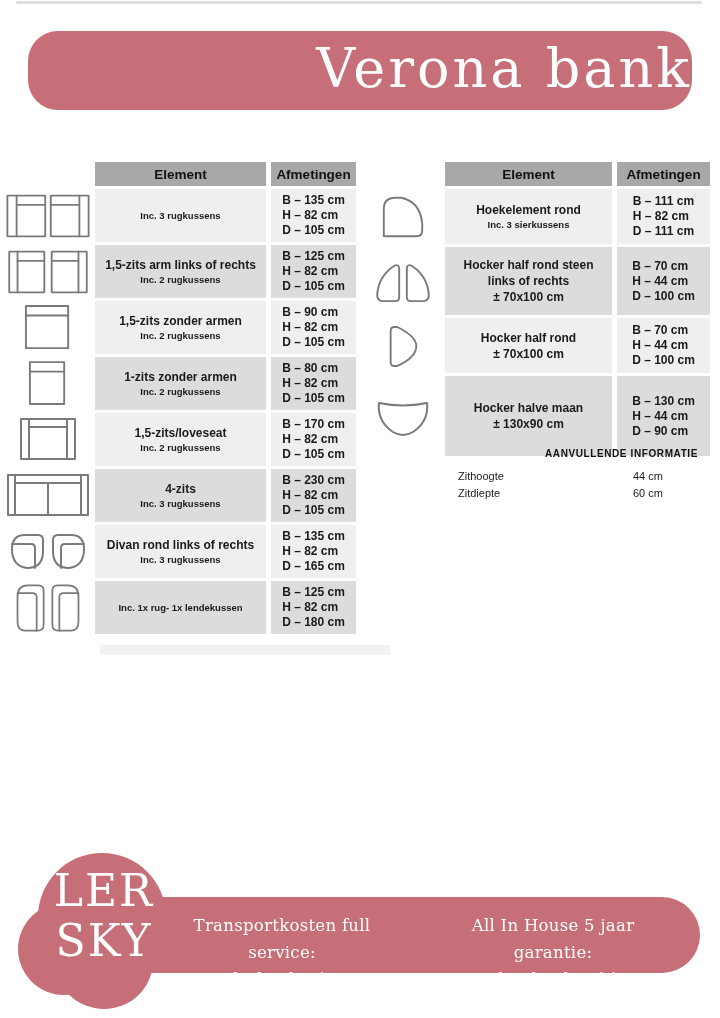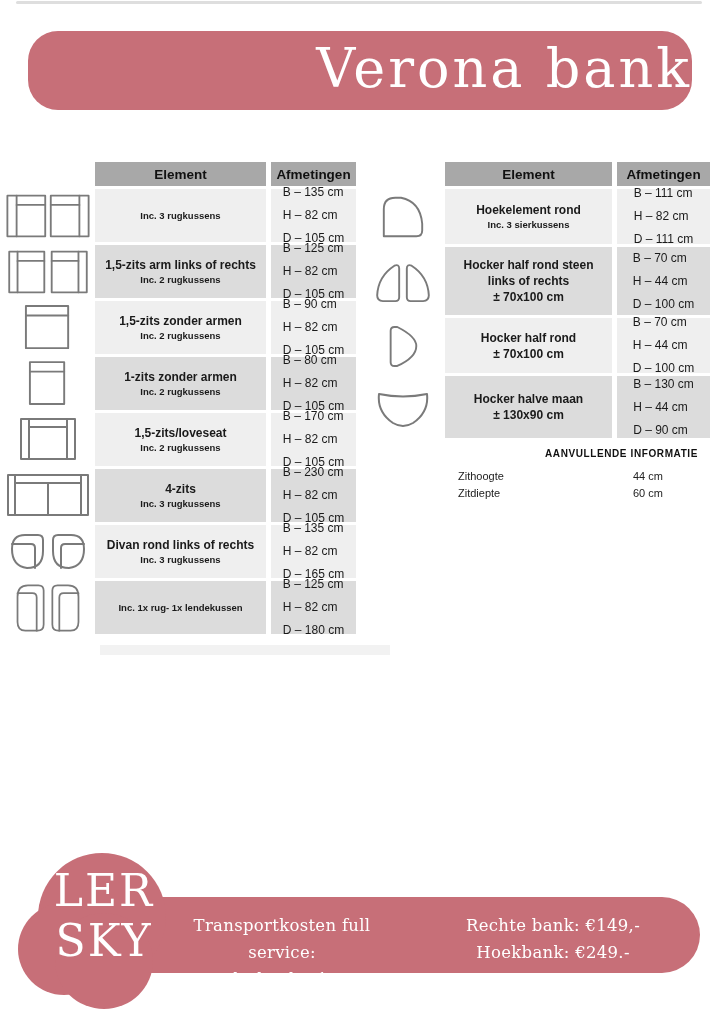--- a/index.html
+++ b/index.html
@@ -31,22 +31,22 @@
   .tbl-right .icon-cell{width:85px;}
   .tbl-right .el-cell{width:167px;}
   .tbl-right .gap{width:5px;flex:none;background:#fff;}
   .tbl-right .dim-cell{width:93px;}
   .hcell{background:var(--header-gray,#a8a8a8);font-weight:bold;font-size:13.5px;color:#111;}
   .trow:nth-child(odd) .shade{background:var(--row-dark,#dcdcdc);}
   .trow:nth-child(even) .shade{background:var(--row-light,#efefef);}
   .el-cell{flex-direction:column;text-align:center;padding:2px 4px;box-sizing:border-box;}
   .row-title{font-weight:bold;font-size:12px;line-height:16px;white-space:pre-line;}
   .row-note{font-weight:bold;font-size:9.5px;line-height:12px;margin-top:1px;}
-  .dims{font-weight:normal;font-size:12px;line-height:23px;white-space:pre-line;text-align:left;}
-  .h54{height:53px;} .h58{height:55px;} .h68{height:68px;} .h62{height:62px;}
+  .dims{font-weight:bold;font-size:12px;line-height:15px;white-space:pre-line;text-align:left;}
+  .h54{height:53px;} .h58{height:55px;} .h68{height:68px;} .h62{height:80px;}
   .tbl-foot-strip{position:absolute;left:100px;top:645px;width:290px;height:10px;background:#f2f2f2;}
 
   .icon{stroke:var(--icon-stroke,#7a7a7a);fill:none;stroke-width:2;stroke-linejoin:round;stroke-linecap:round;}
 
   
   .extra{position:absolute;left:458px;top:448px;width:240px;}
   .extra-heading{font-weight:bold;font-size:10px;letter-spacing:0.6px;color:#111;margin-bottom:9px;text-align:right;}
   .extra-row{display:flex;font-size:11px;line-height:16.5px;color:#222;}
   .extra-label{width:175px;flex:none;}
   .extra-value{flex:1;}
@@ -372,17 +372,18 @@
     <div>SKY</div>
   </div>
 
   <div class="footer-col footer-col1">
     <div>Transportkosten full service:</div>
     <div>Nederland: €125,-</div>
     <div>België: €225,-</div>
   </div>
 
   <div class="footer-col footer-col2">
+    <div>All In House 5 jaar garantie:</div>
     <div>Rechte bank: €149,-</div>
     <div>Hoekbank: €249.-</div>
   </div>
 
 </div>
 
 </body></html>

